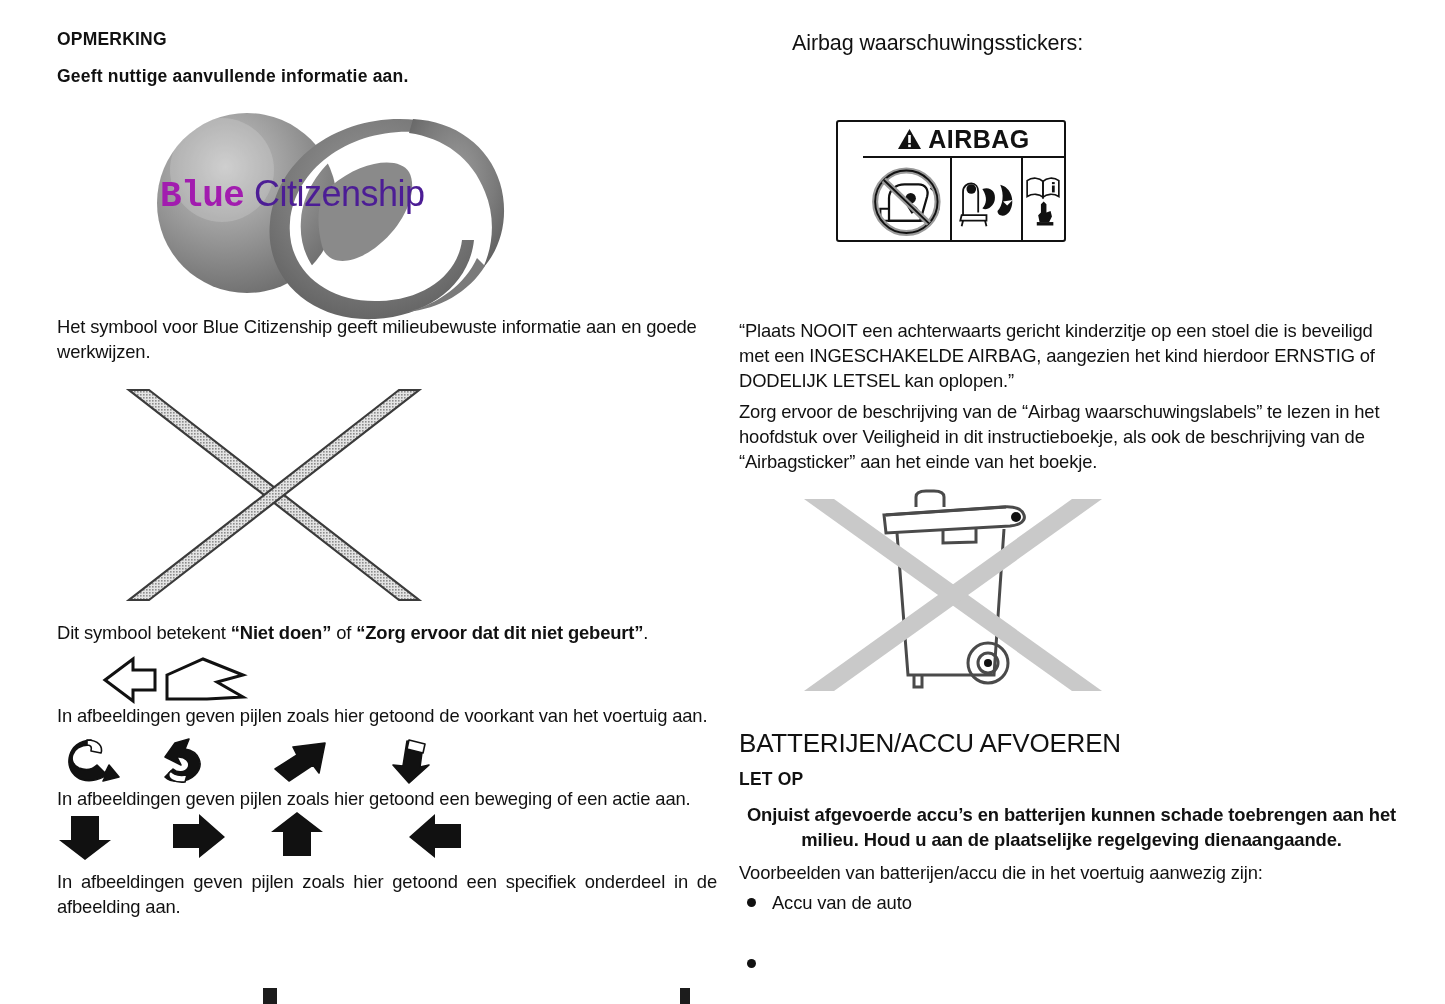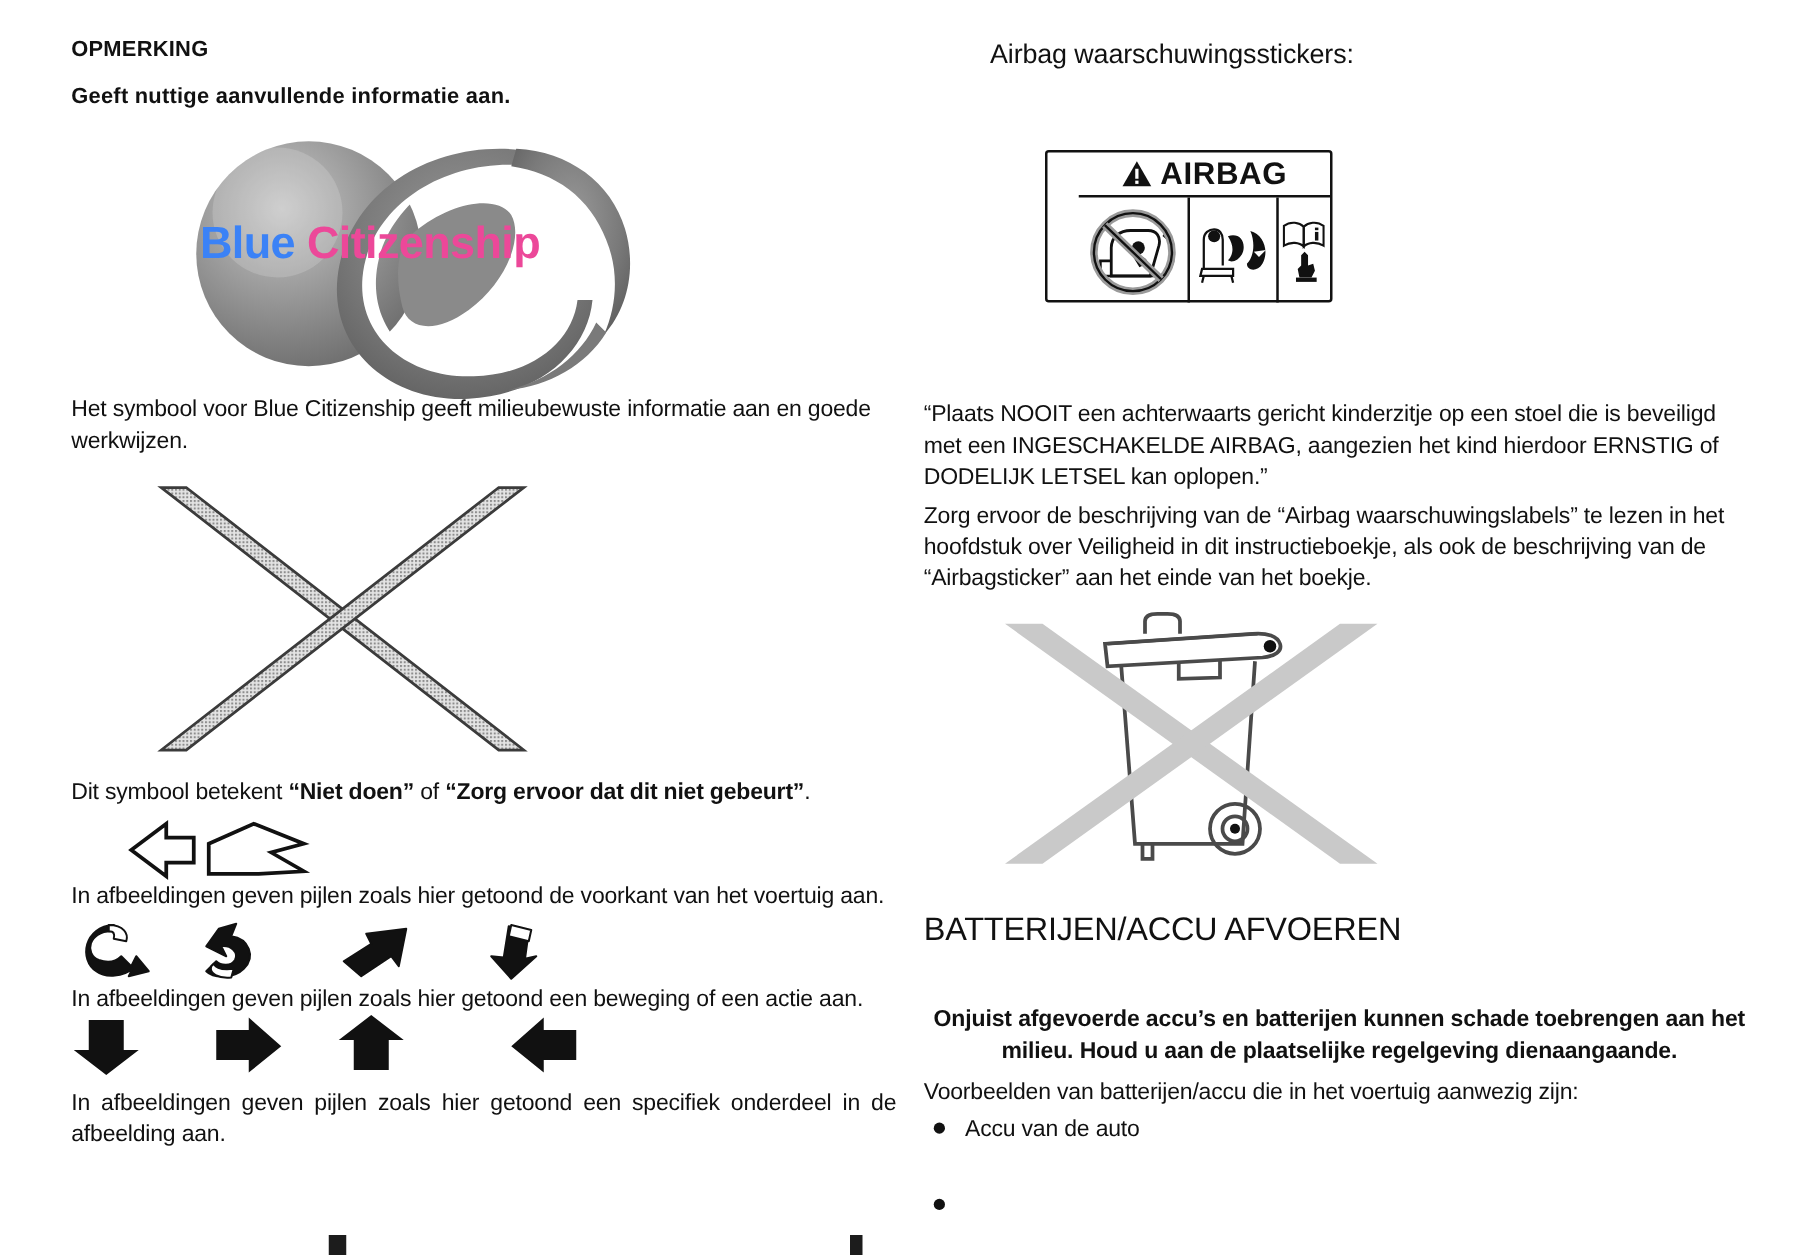--- a/index.html
+++ b/index.html
@@ -70,22 +70,22 @@
   
   .bc-wrap { position: absolute; }
   .bc-text {
     position: absolute;
     left: 103px;
     top: 173px;
     font-size: 36px;
     letter-spacing: -0.5px;
     white-space: nowrap;
   }
-  .bc-text .bc-blue { font-weight: bold; color: #3b82f6; }
-  .bc-text .bc-citz { font-weight: bold; color: #ec4899; }
+  .bc-text .bc-blue { font-weight: bold; color: #a21caf; font-family: Liberation Mono, monospace; }
+  .bc-text .bc-citz { font-weight: normal; color: #4c1d95; }
 
   
   .bullet-row {
     position: relative;
     padding-left: 33px;
   }
   .bullet-dot {
     position: absolute;
     left: 8px;
     top: 8px;
@@ -374,20 +374,21 @@
     </g>
 
     <g fill="#c9c9c9">
       <path d="M 6 14 L 36 14 L 304 206 L 274 206 Z"></path>
       <path d="M 304 14 L 274 14 L 6 206 L 36 206 Z"></path>
     </g>
   </svg>
 
   <div class="blk h-section" style="left:739px; top:728px; width:665px;">BATTERIJEN/ACCU AFVOEREN</div>
 
+  <div class="blk h-bold-small" style="left:739px; top:768px; width:665px;">LET OP</div>
 
   <div class="blk body-bold" style="left:739px; top:802px; width:665px;text-align:center;">Onjuist afgevoerde accu’s en batterijen kunnen schade toebrengen aan het milieu. Houd u aan de plaatselijke regelgeving dienaangaande.</div>
 
   <div class="blk body-text" style="left:739px; top:860px; width:665px;">Voorbeelden van batterijen/accu die in het voertuig aanwezig zijn:</div>
 
   <div class="blk body-text bullet-row" style="left:739px; top:890px; width:665px;">
     <span class="bullet-dot"></span>
     <span>Accu van de auto</span>
   </div>
 

